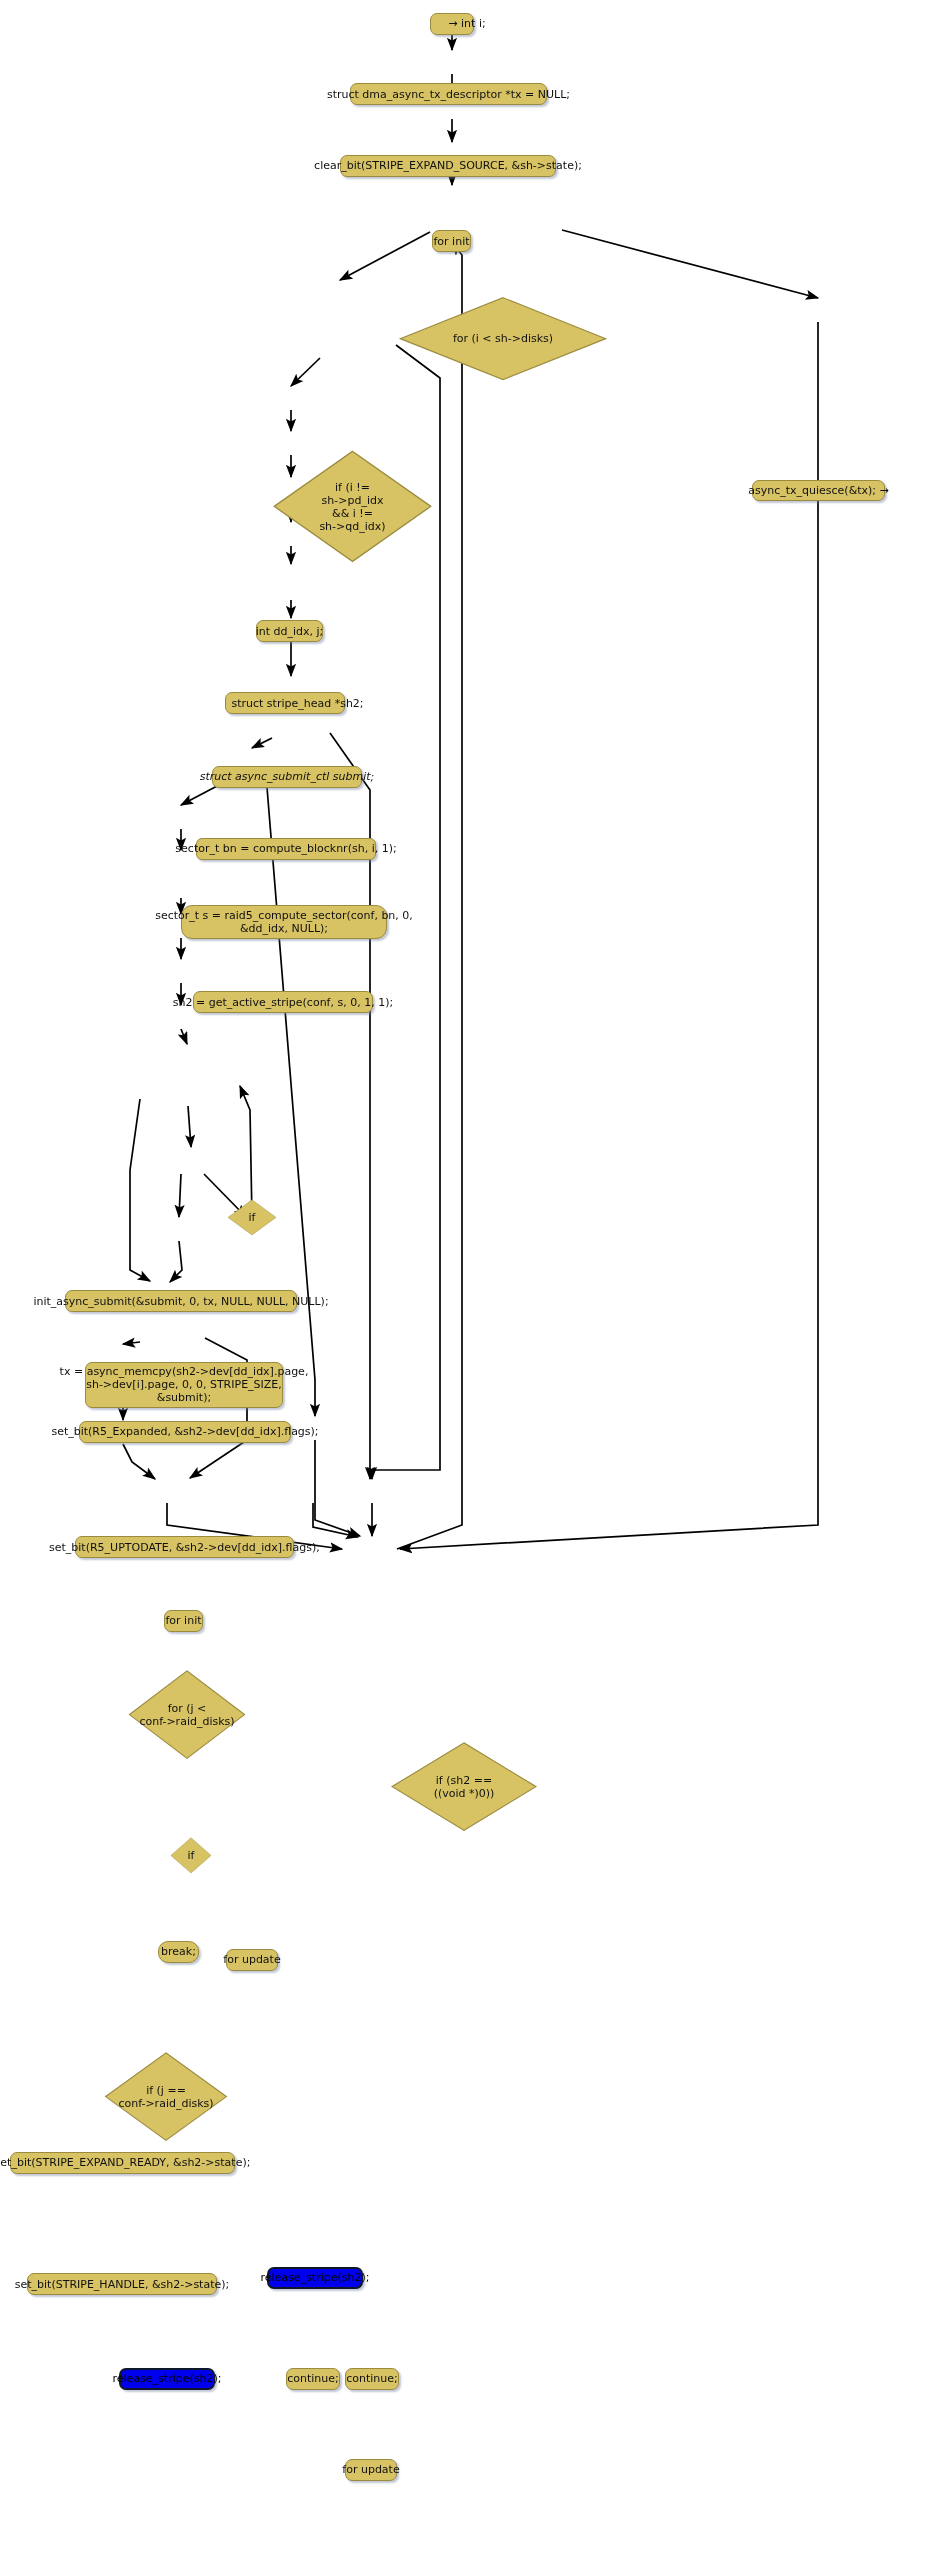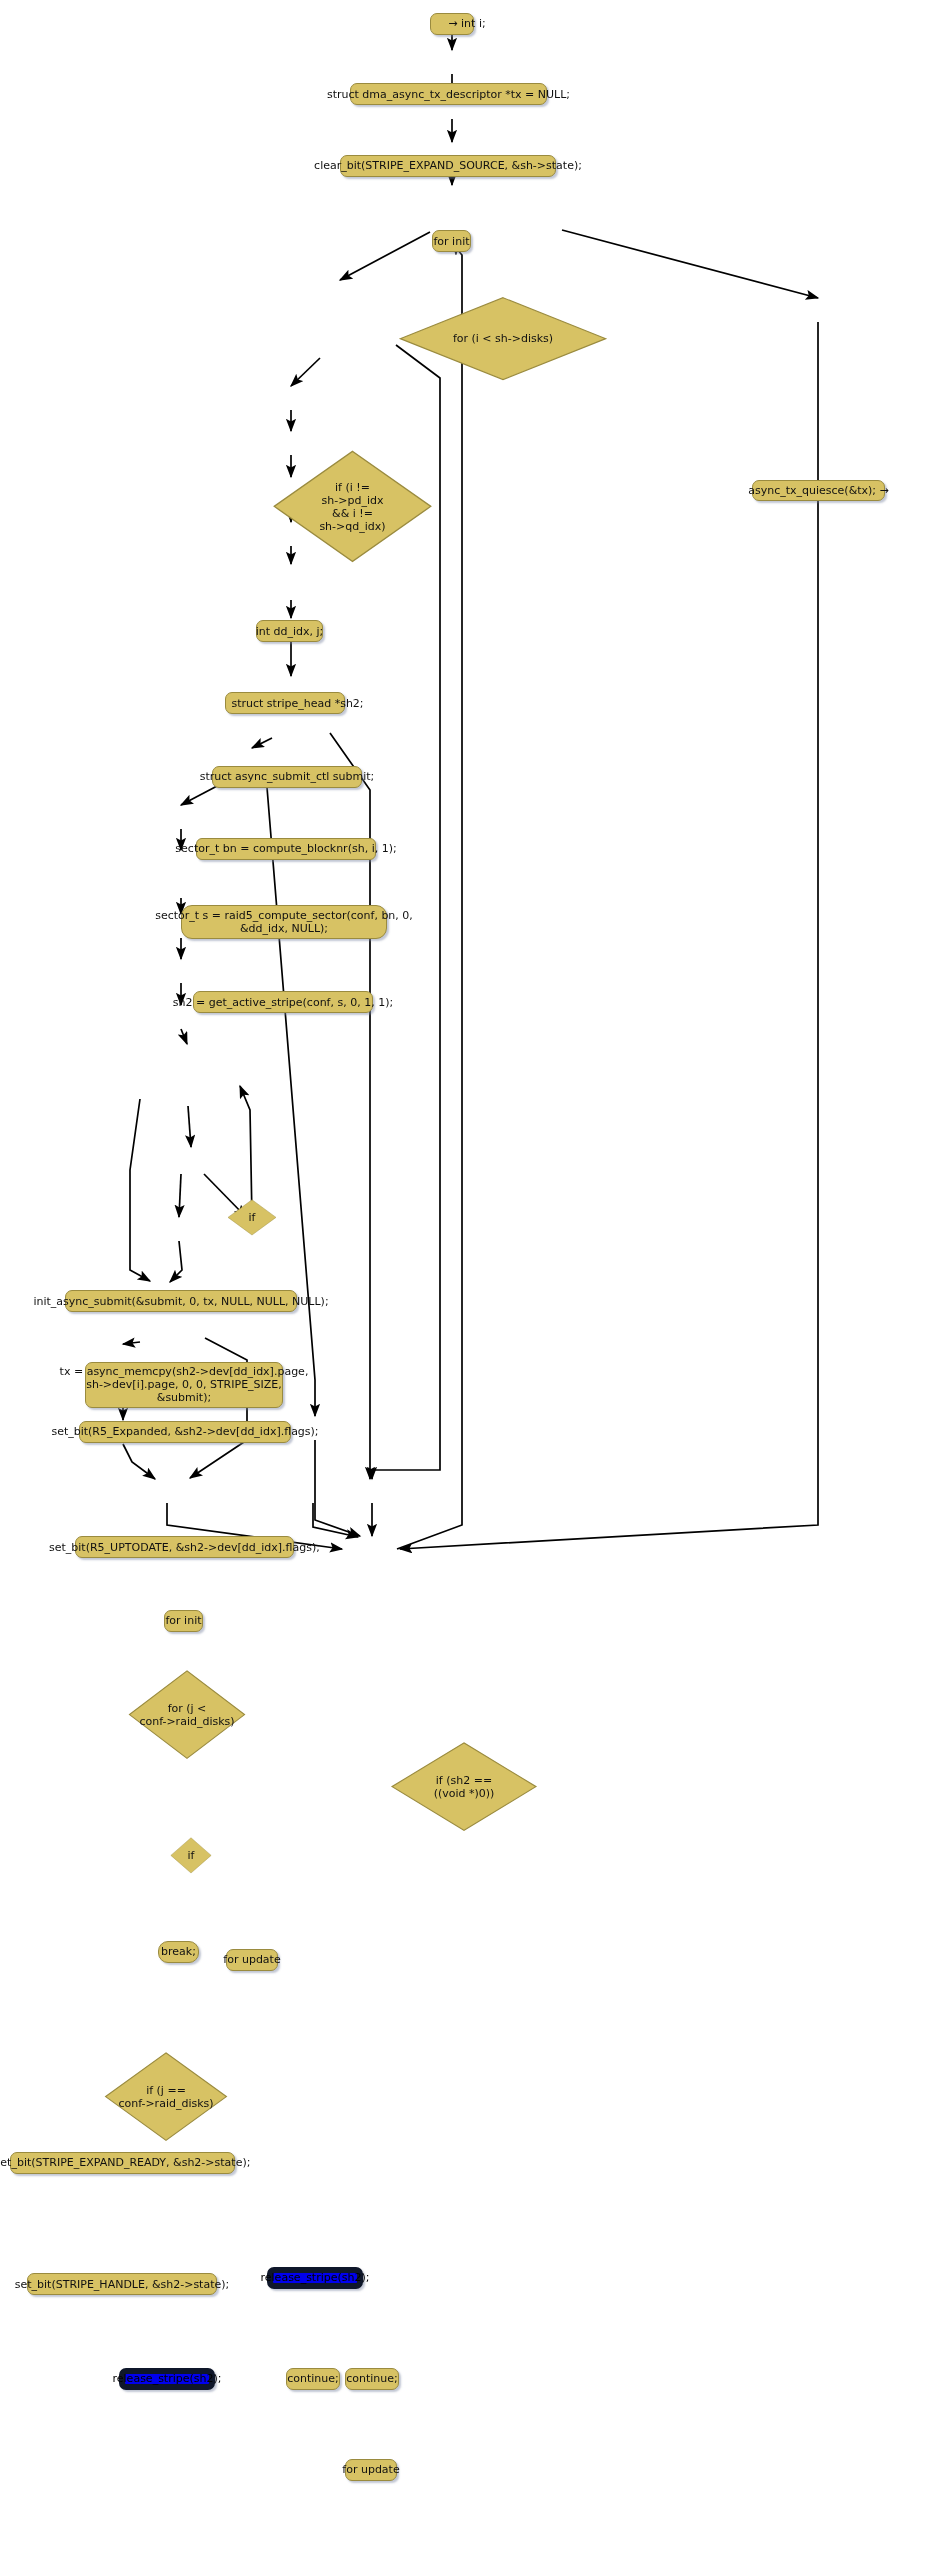--- a/index.html
+++ b/index.html
@@ -19,21 +19,21 @@
     align-items:center;
     justify-content:center;
     text-align:center;
     white-space:pre;
     box-shadow:2px 2px 2px rgba(120,130,160,0.45);
     padding:0 6px;
   }
   .node.highlight{
     background:#0000ee;
     color:#000000;
-    border:6px solid #0f172a;
+    border:2px solid #0f172a;
   }
   .diamond{
     position:absolute;
     background:transparent;
     border:none;
     box-shadow:none;
   }
   .diamond .dshape{
     position:absolute;
     left:0;top:0;width:100%;height:100%;
@@ -148,21 +148,21 @@
           <polygon points="50,2 98,50 50,98 2,50" fill="#d7c264" stroke="#9a8b3f" stroke-width="1"></polygon>
         </svg>
         <div class="dlabel">if (i !=
 sh-&gt;pd_idx
 &amp;&amp; i !=
 sh-&gt;qd_idx)</div>
       </div>
       <div class="node" style="left: 752px; top: 479.625px; width: 133px; height: 21.8069px;">async_tx_quiesce(&amp;tx); →</div>
       <div class="node" style="left: 256px; top: 620.315px; width: 67px; height: 21.8069px;">int dd_idx, j;</div>
       <div class="node" style="left: 225px; top: 692.259px; width: 120px; height: 21.8069px; padding-left: 31px;">struct stripe_head *sh2;</div>
-      <div class="node" style="left: 212px; top: 765.801px; width: 150px; height: 21.8069px;">struct async_submit_ctl submit;</div>
+      <div class="node" style="left: 212px; top: 765.801px; width: 150px; height: 21.8069px; font-style: italic;">struct async_submit_ctl submit;</div>
       <div class="node" style="left: 196px; top: 837.745px; width: 180px; height: 21.8069px; border-radius: 6px;">sector_t bn = compute_blocknr(sh, i, 1);</div>
       <div class="node" style="left: 181px; top: 904.892px; width: 206px; height: 33.7016px; border-radius: 11px;">sector_t s = raid5_compute_sector(conf, bn, 0,
 &amp;dd_idx, NULL);</div>
       <div class="node" style="left: 193px; top: 991.225px; width: 180px; height: 21.8069px;">sh2 = get_active_stripe(conf, s, 0, 1, 1);</div>
       <div class="diamond" style="left: 389px; top: 1741.04px; width: 150px; height: 91.1927px;">
         <svg class="dshape" viewBox="0 0 100 100" preserveAspectRatio="none">
           <polygon points="50,2 98,50 50,98 2,50" fill="#d7c264" stroke="#9a8b3f" stroke-width="1"></polygon>
         </svg>
         <div class="dlabel">if (sh2 ==
 ((void *)0))</div>

